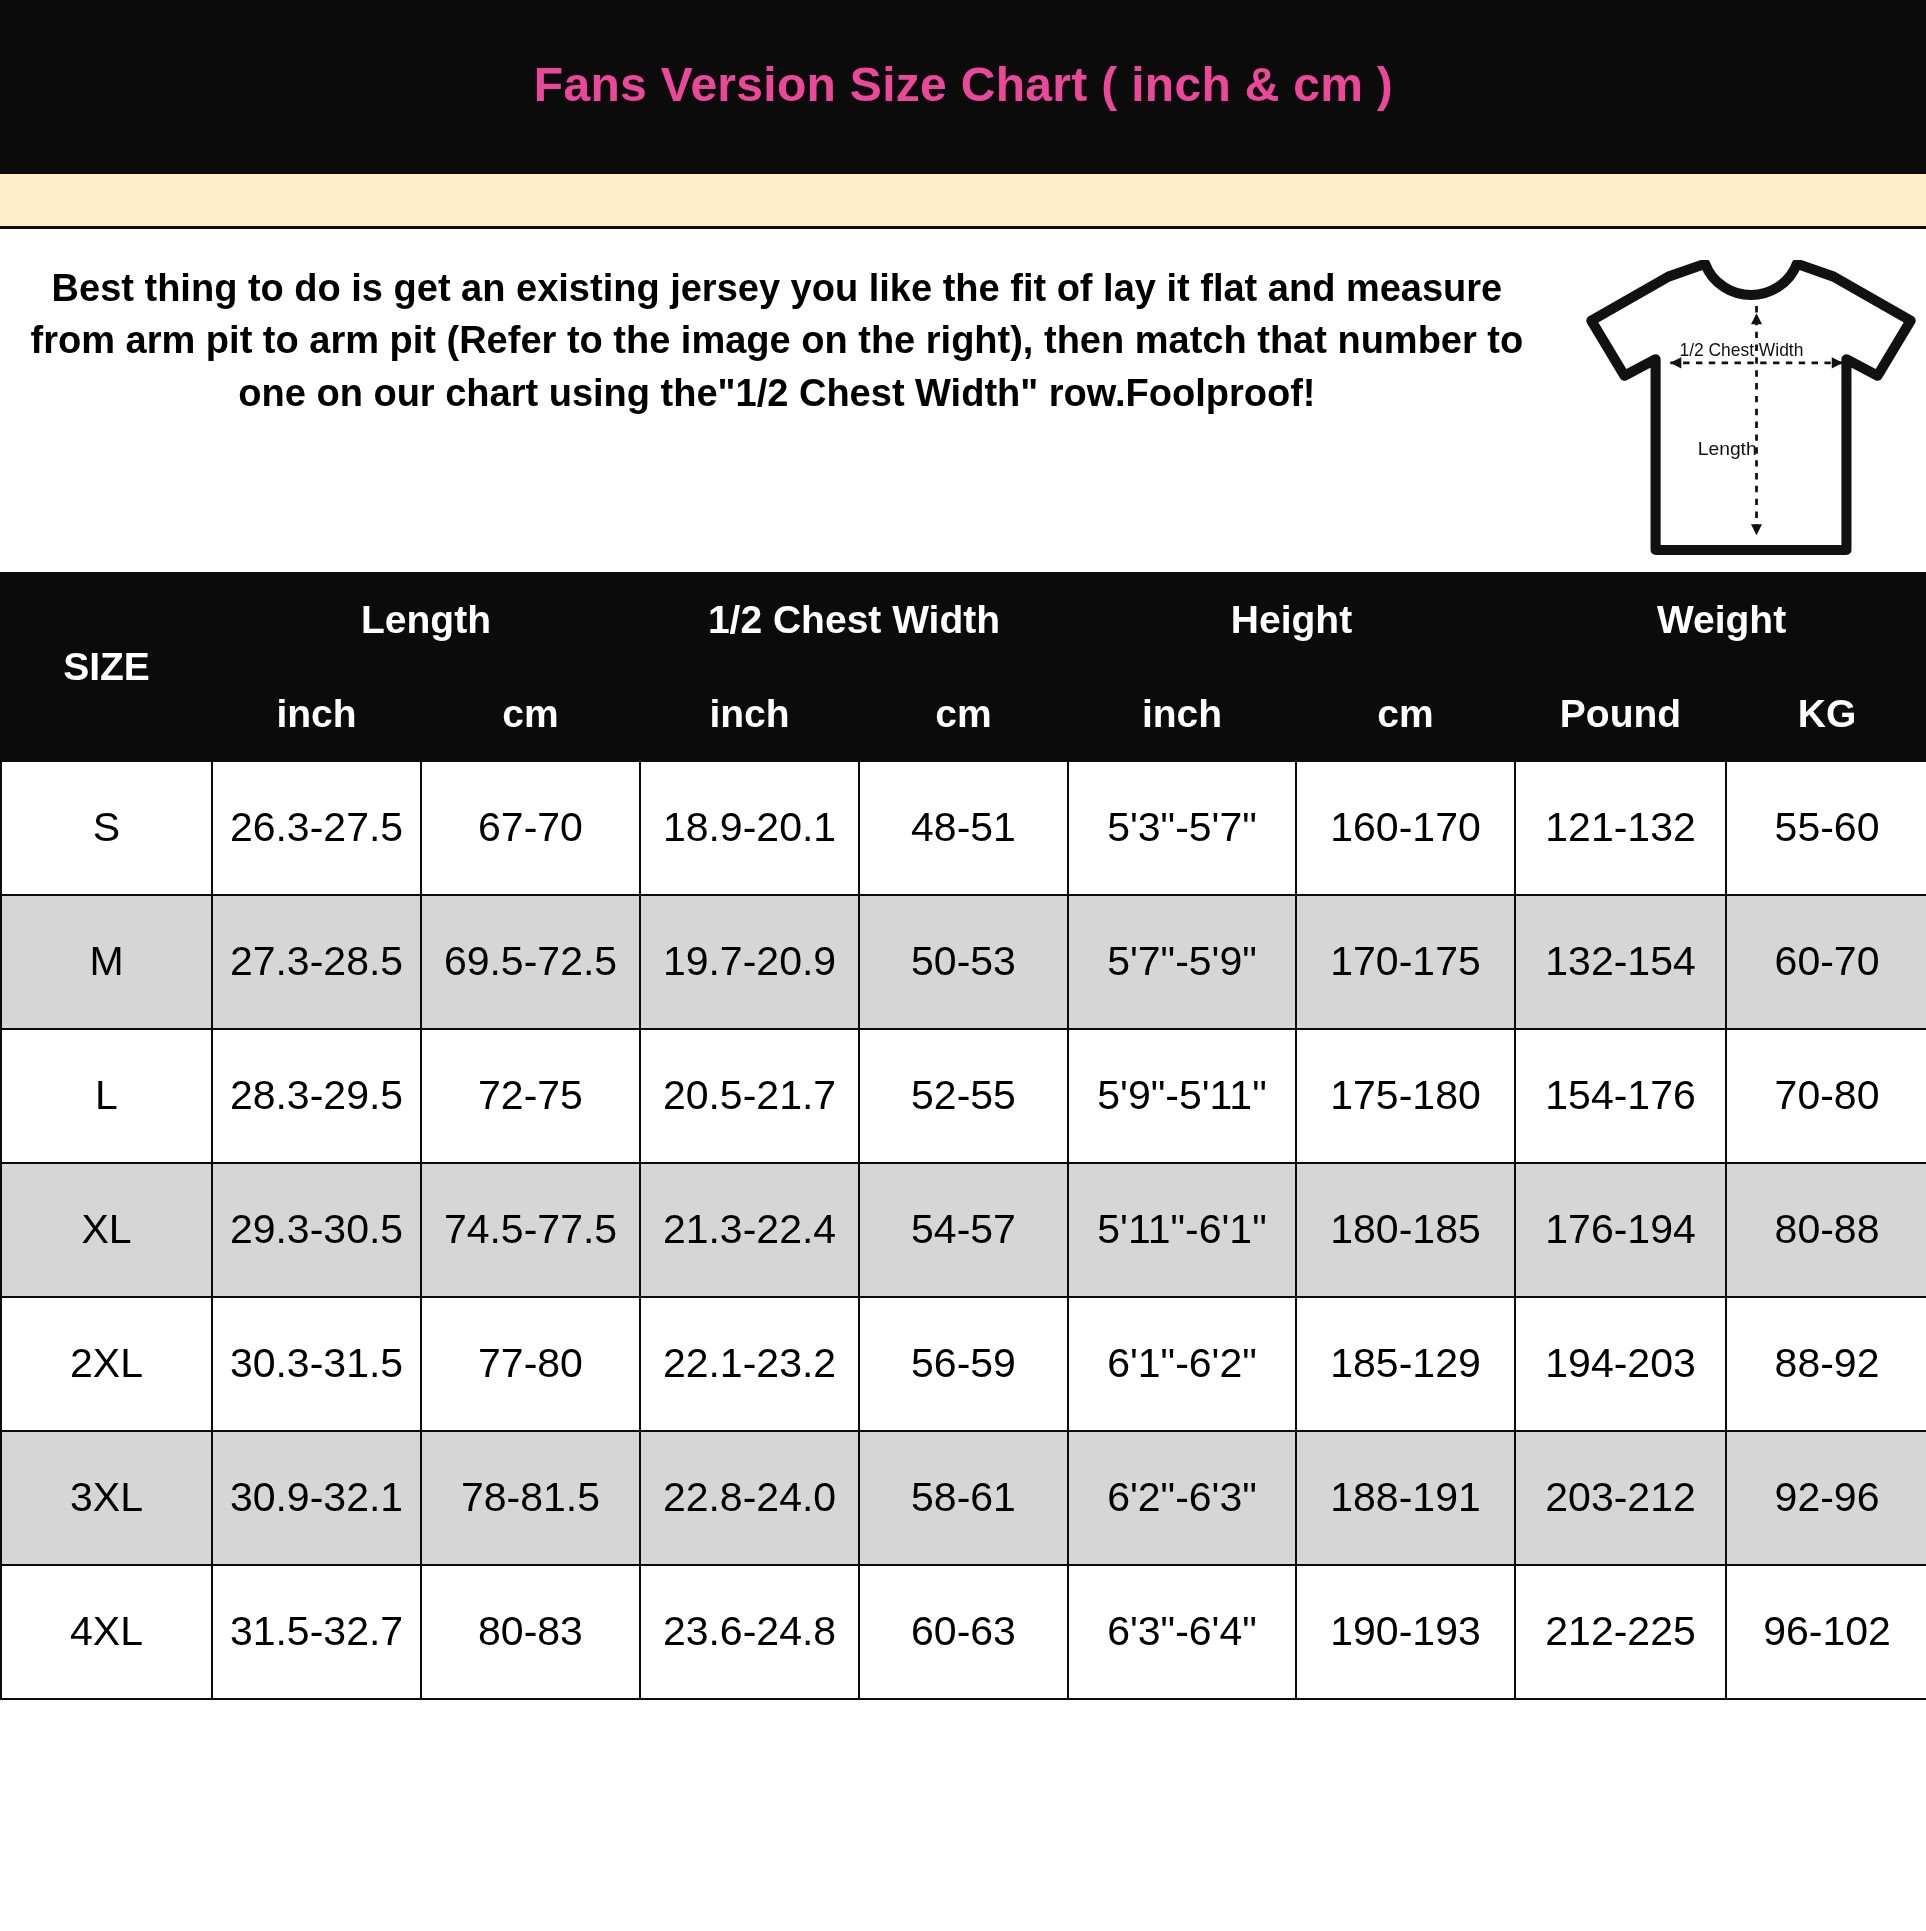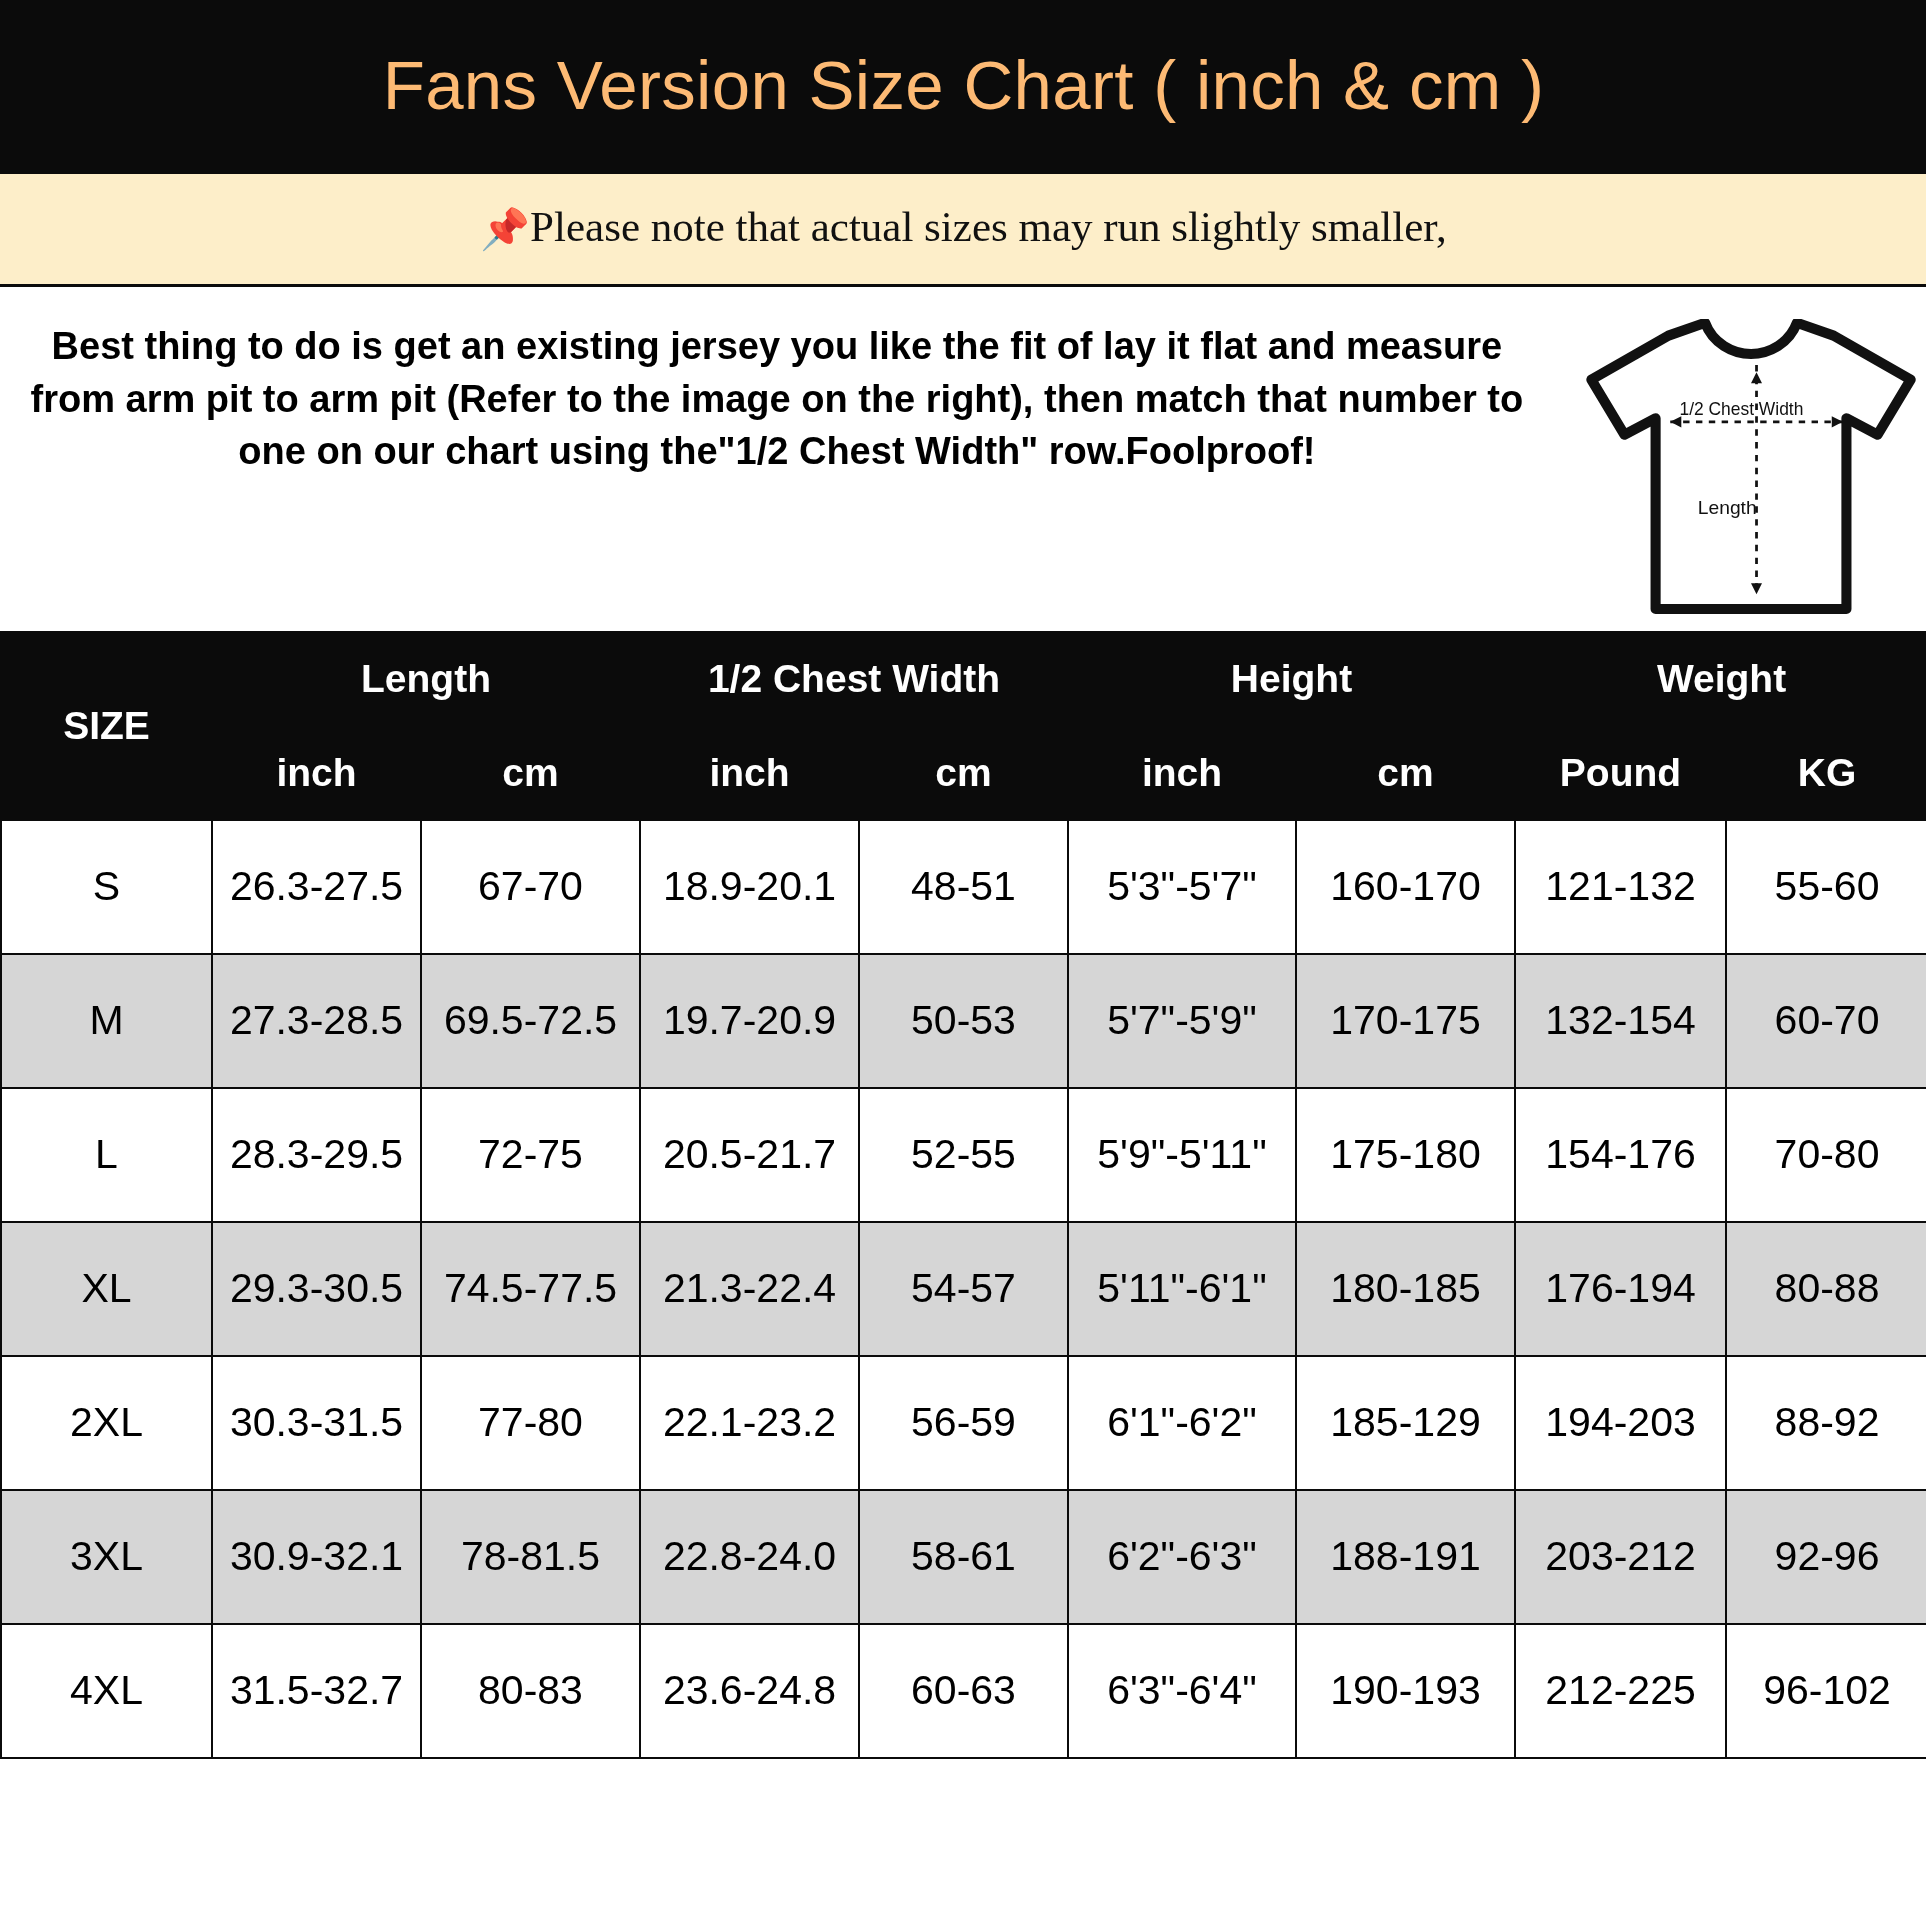--- a/index.html
+++ b/index.html
@@ -21,23 +21,23 @@
 
   
   .title-bar {
     background: #0b0b0b;
     height: 171px;
     display: flex;
     align-items: center;
     justify-content: center;
   }
   .title-bar .title {
-    color: #fdba74;
-    font-size: 69px;
-    font-weight: normal;
+    color: #ec4899;
+    font-size: 48px;
+    font-weight: bold;
     letter-spacing: 0.3px;
     text-align: center;
     line-height: 1.1;
   }
 
   
   .note-band {
     background: #fdeec9;
     border-top: 3.7px solid #0b0b0b;
     border-bottom: 3.7px solid #0b0b0b;
@@ -146,23 +146,20 @@
 </head>
 <body>
 
 <div class="sheet">
 
   <div class="title-bar">
     <div class="title">Fans Version Size Chart ( inch &amp; cm )</div>
   </div>
 
   <div class="note-band">
-    <div class="note-line">
-      <span class="pin">📌</span><span>Please note that actual sizes may run slightly smaller,</span>
-    </div>
   </div>
 
   <div class="advice">
     <div class="advice-text">
       <div class="body">Best thing to do is get an existing jersey you like the fit of lay it flat and measure from arm pit to arm pit (Refer to the image on the right), then match that number to one on our chart using the"1/2 Chest Width" row.Foolproof!</div>
     </div>
     <div class="advice-img">
       <svg width="367" height="303" viewBox="0 0 400 330">
         <path d="M128 18 L168 4 C176 26 198 38 218 38 C238 38 260 26 268 4 L308 18 L392 66 L356 126 L322 108 L322 316 L114 316 L114 108 L80 126 L44 66 Z" fill="#ffffff" stroke="#111111" stroke-width="11" stroke-linejoin="round"></path>
         <line x1="224" y1="50" x2="224" y2="300" stroke="#111111" stroke-width="3" stroke-dasharray="7,7"></line>

